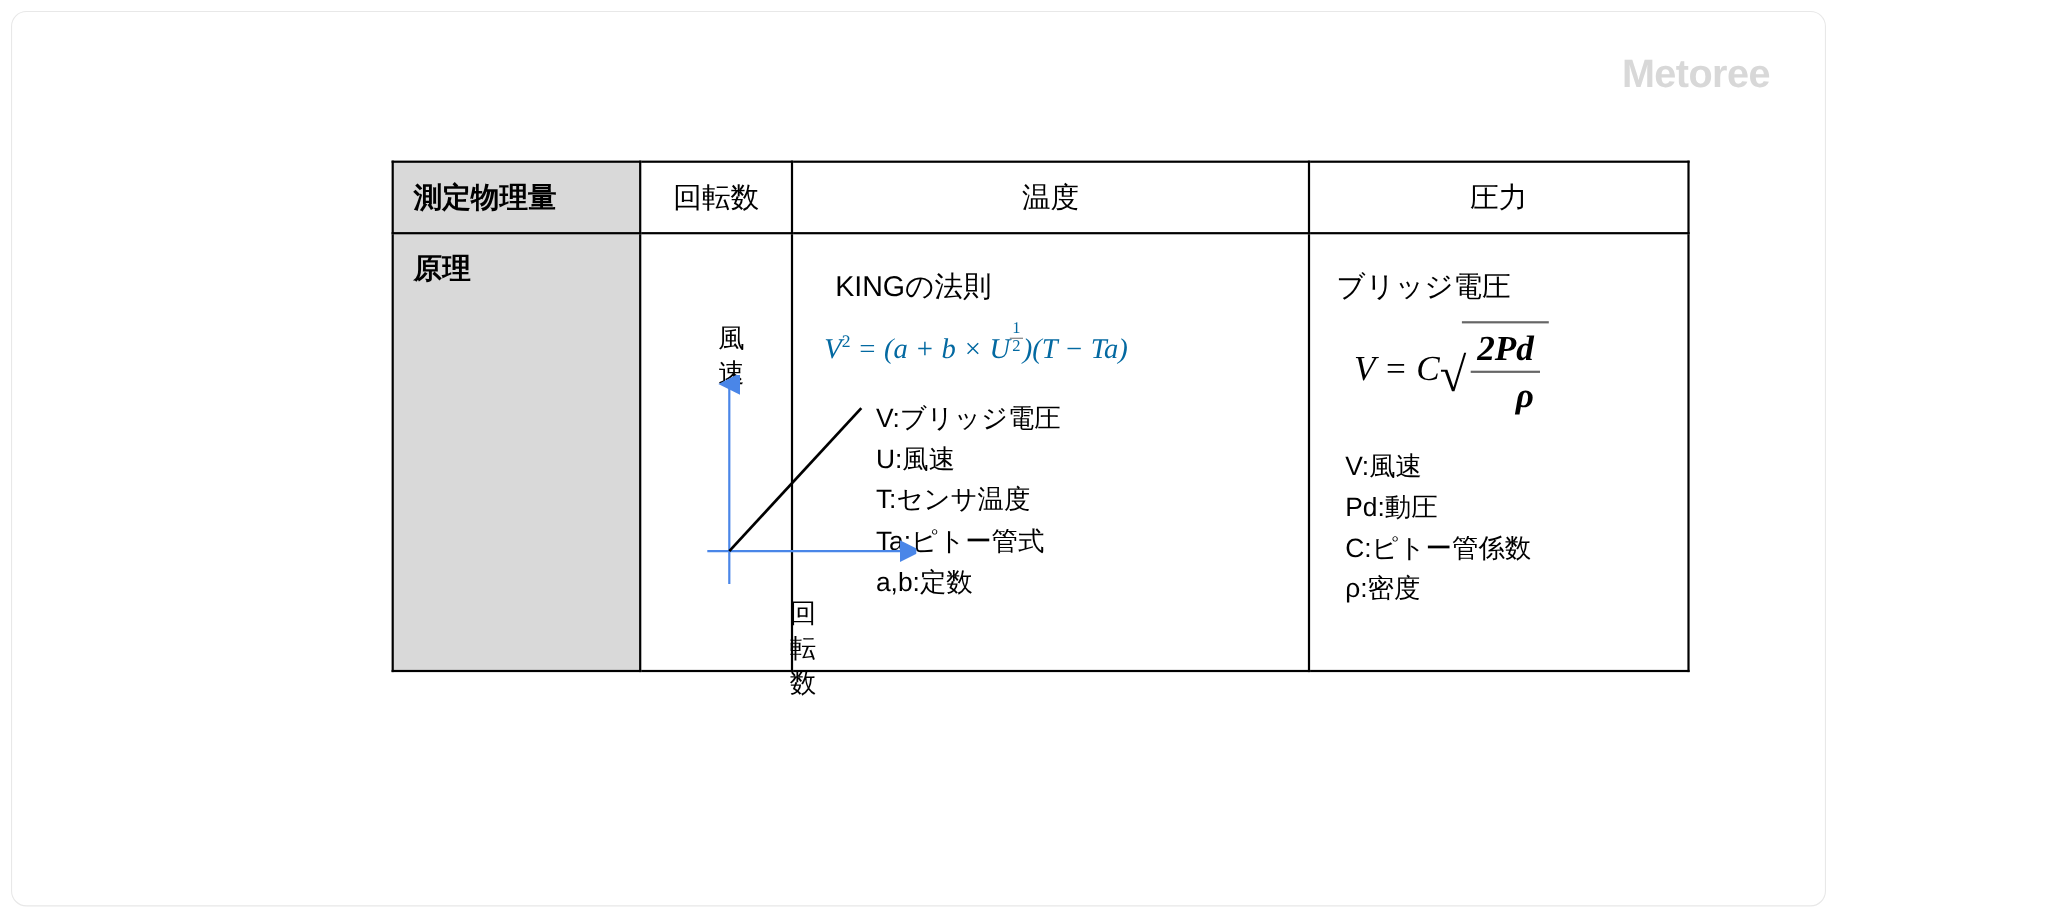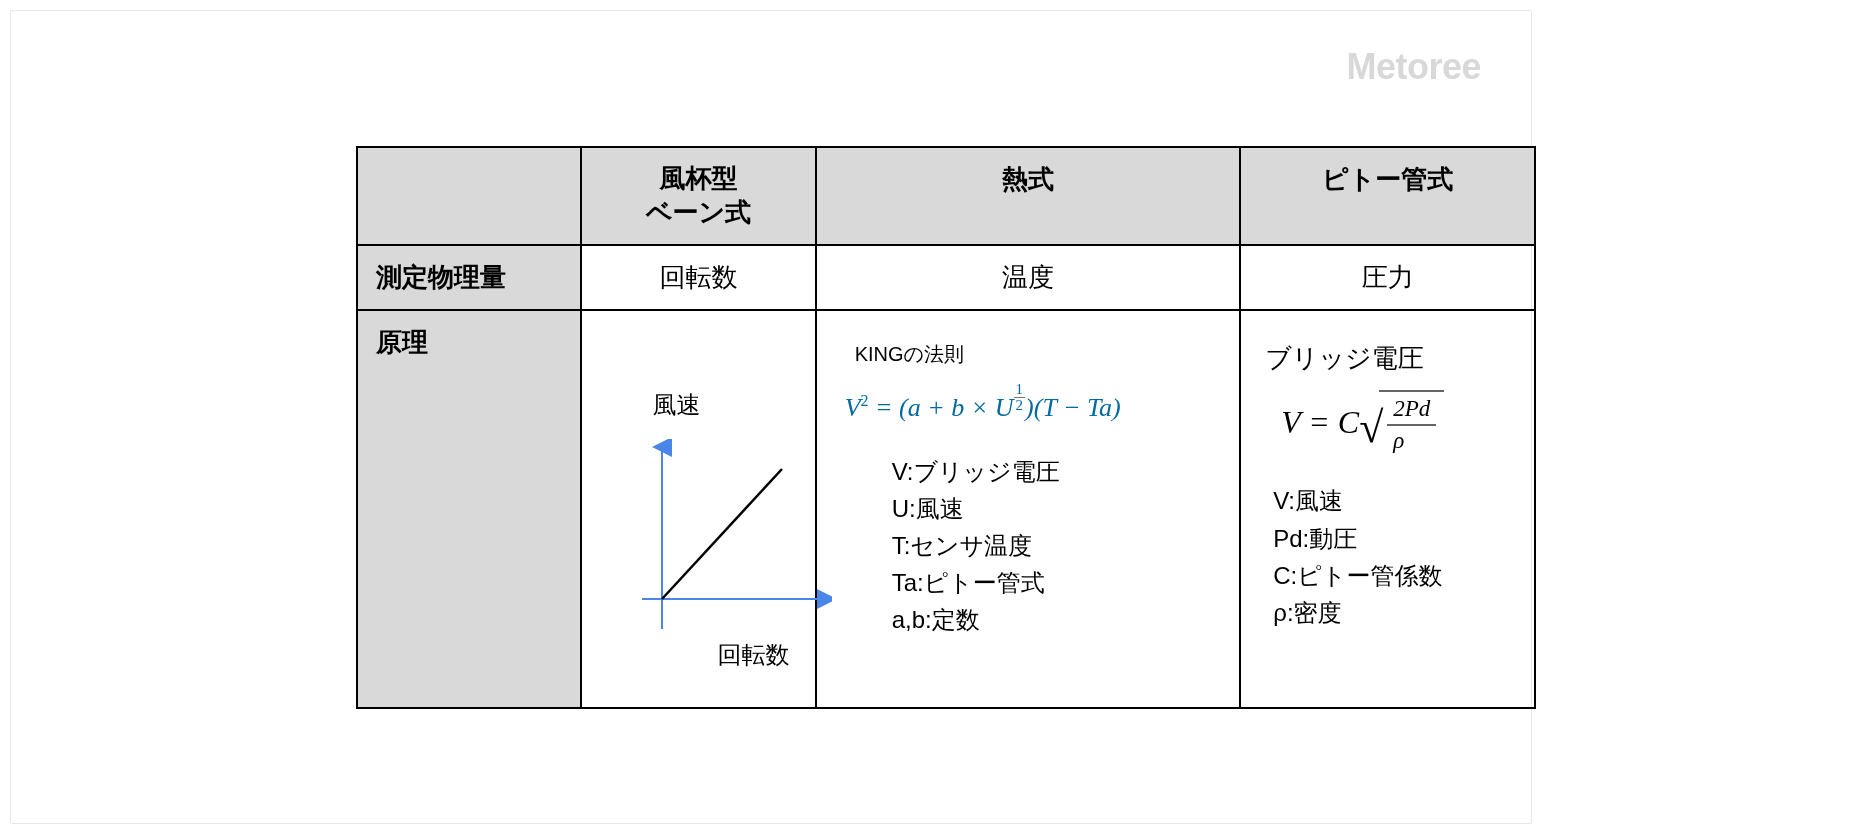--- a/index.html
+++ b/index.html
@@ -7,24 +7,24 @@
       font-family: "Hiragino Kaku Gothic ProN", "Meiryo", sans-serif;
       background: #fff;
       width: 1875px;
       height: 834px;
       position: relative;
     }
     .outer-frame {
       position: absolute;
       left: 10px;
       top: 10px;
-      width: 1522px;
+      width: 1650px;
       height: 814px;
       border: 1px solid #e8e8e8;
-      border-radius: 2px;
+      border-radius: 14px;
     }
     .watermark {
       position: absolute;
       right: 50px;
       top: 35px;
       font-size: 36px;
       font-weight: 600;
       color: #d8d8d8;
       letter-spacing: -0.5px;
     }
@@ -77,21 +77,21 @@
     .cup-box { position: relative; height: 360px; }
     .cup-label-y {
       position: absolute; left: 50px; top: 60px; font-size: 24px;
     }
     .cup-label-x {
       position: absolute; left: 115px; top: 310px; font-size: 24px;
     }
     .chart-svg { position: absolute; left: 30px; top: 110px; }
 
     .heat-box { font-size: 24px; }
-    .heat-title { margin: 12px 0 14px 18px; font-size: 20px; }
+    .heat-title { margin: 12px 0 14px 18px; font-size: 26px; }
     .heat-formula {
       font-family: "Times New Roman", serif;
       font-style: italic;
       color: #0369a1;
       font-size: 26px;
       margin: 0 0 30px 8px;
       white-space: nowrap;
     }
     .heat-formula sup { font-size: 16px; font-style: normal; }
     .heat-formula .frac {
@@ -109,45 +109,36 @@
       color: #000000;
       font-size: 32px;
       margin: 8px 0 28px 20px;
       white-space: nowrap;
     }
     .pitot-formula .sqrt-wrap { display:inline-block; position:relative; padding-left:2px; }
     .pitot-formula .radicand {
       display:inline-block; border-top: 2px solid #666; padding: 4px 8px 0 8px;
     }
     .pitot-formula .frac2 {
-      display: inline-block; vertical-align: middle; text-align: left; font-size: 23px; line-height: 1.15;
+      display: inline-block; vertical-align: middle; text-align: right; font-size: 32px; line-height: 1.15; font-weight: bold;
     }
     .pitot-formula .frac2 .num { display:block; border-bottom: 2px solid #666; padding: 0 6px 2px; }
     .pitot-formula .frac2 .den { display:block; padding: 2px 6px 0; }
     .pitot-formula .rad-sign { font-style: normal; font-size: 44px; vertical-align: -10px; margin-right:-6px; }
     .legend2 { margin-left: 12px; font-size: 24px; line-height: 1.55; }
   </style>
 </head>
 <body>
 
 <div class="outer-frame">
   <div class="watermark">Metoree</div>
 
   <div class="table-wrap">
     <table>
       <tbody>
-          <tr>
-        <td class="hcell rowlabel" style="background:#d9d9d9;"></td>
-        <td class="hcell col-cup">
-          <div class="hline" style="white-space:pre-line;">風杯型
-ベーン式</div>
-        </td>
-        <td class="hcell col-heat">熱式</td>
-        <td class="hcell col-pitot">ピトー管式</td>
-      </tr>
       <tr>
         <td class="rowlabel">測定物理量</td>
         <td class="datacell">回転数</td>
         <td class="datacell">温度</td>
         <td class="datacell">圧力</td>
       </tr>
       <tr>
         <td class="rowlabel">原理</td>
 
         <td class="principle-cell">

